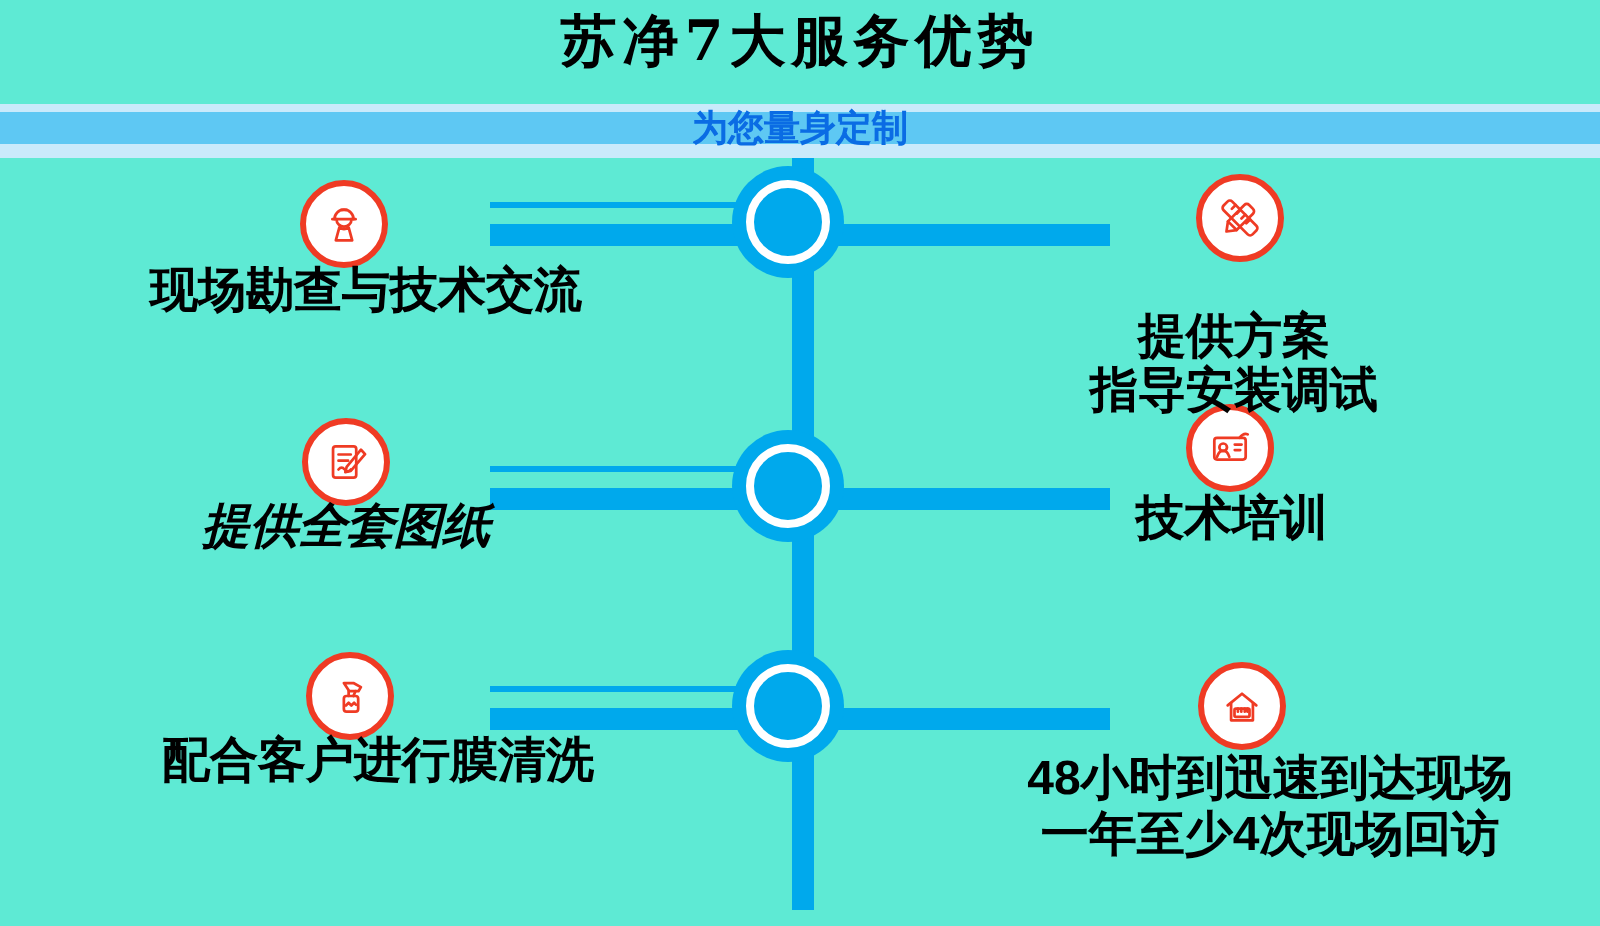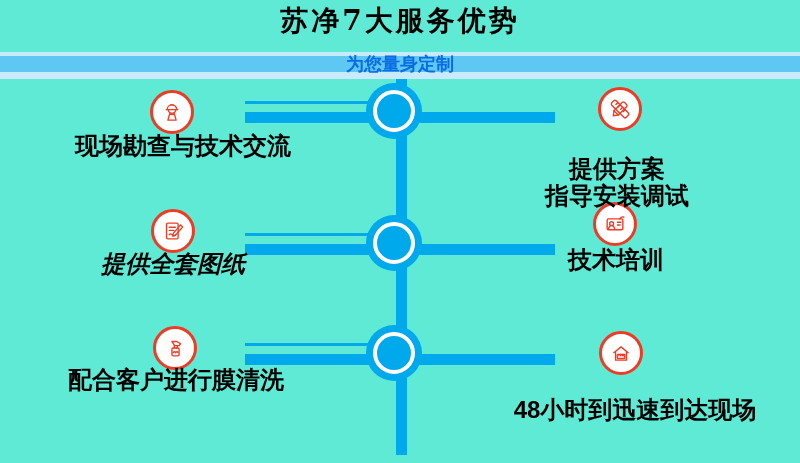--- a/index.html
+++ b/index.html
@@ -31,21 +31,21 @@
         background:var(--c-blue);border:4px solid #fff;
         box-shadow:0 0 0 7px var(--c-blue);z-index:2;}
   .badge{position:absolute;width:44px;height:44px;box-sizing:border-box;
         border:3px solid var(--c-red);border-radius:50%;
         display:flex;align-items:center;justify-content:center;background:#fff;z-index:2;}
   .badge svg{width:30px;height:30px;fill:none;stroke:var(--c-red);
         stroke-width:2;stroke-linecap:round;stroke-linejoin:round;}
   .label{position:absolute;font-weight:bold;font-size:24px;color:var(--c-text);
         text-align:center;line-height:27px;z-index:3;}
   .label span{display:block;}
-  .label.wide{line-height:28px;margin-top:20px;}
+  .label.wide{line-height:28px;}
 </style>
 </head>
 <body>
 
 <div class="stage">
 
   <div class="title">苏净7大服务优势</div>
 
   <div class="band"></div>
   <div class="band-label">为您量身定制</div>
@@ -123,28 +123,29 @@
       <path d="M19 24v2.2M21.5 24v2.2M24 24v2.2M26 24v2.2"></path>
     </svg>
   </div>
 
   <div class="label" style="left:58px;top:132px;width:250px;">
     <span>现场勘查与技术交流</span>
   </div>
   <div class="label" style="left:48px;top:250px;width:250px;font-style:italic;">
     <span>提供全套图纸</span>
   </div>
-  <div class="label" style="left:51px;top:367px;width:250px;font-family:Liberation Serif, serif;">
+  <div class="label" style="left:64px;top:367px;width:250px;">
     <span>配合客户进行膜清洗</span>
   </div>
 
   <div class="label" style="left:517px;top:123px;width:200px;margin-top:32px;">
     <span>提供方案</span>
     <span>指导安装调试</span>
   </div>
   <div class="label" style="left:516px;top:247px;width:200px;font-family:Liberation Serif, serif;">
     <span>技术培训</span>
   </div>
   <div class="label wide" style="left:510px;top:376px;width:250px;">
     <span>48小时到迅速到达现场</span>
+    <span>一年至少4次现场回访</span>
   </div>
 
 </div>
 
 </body></html>

